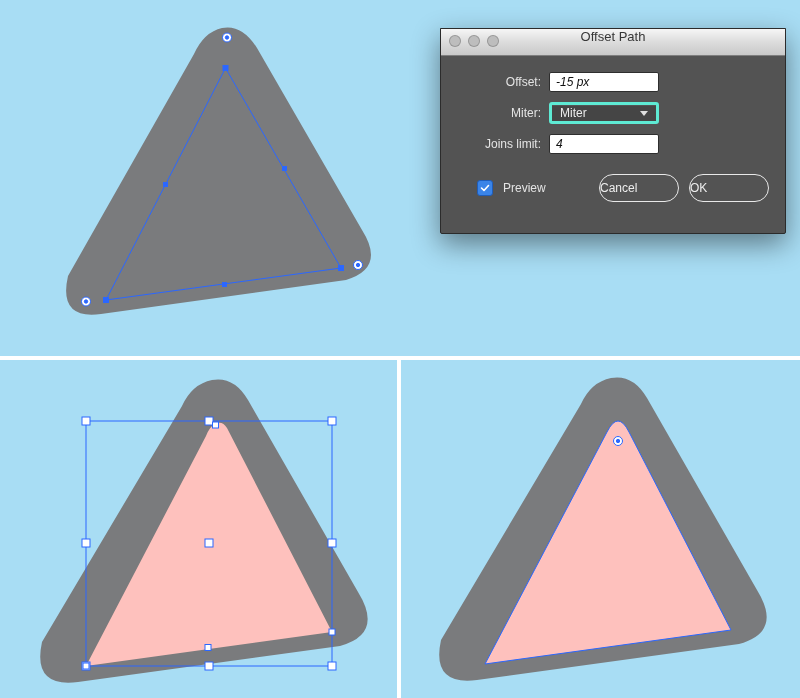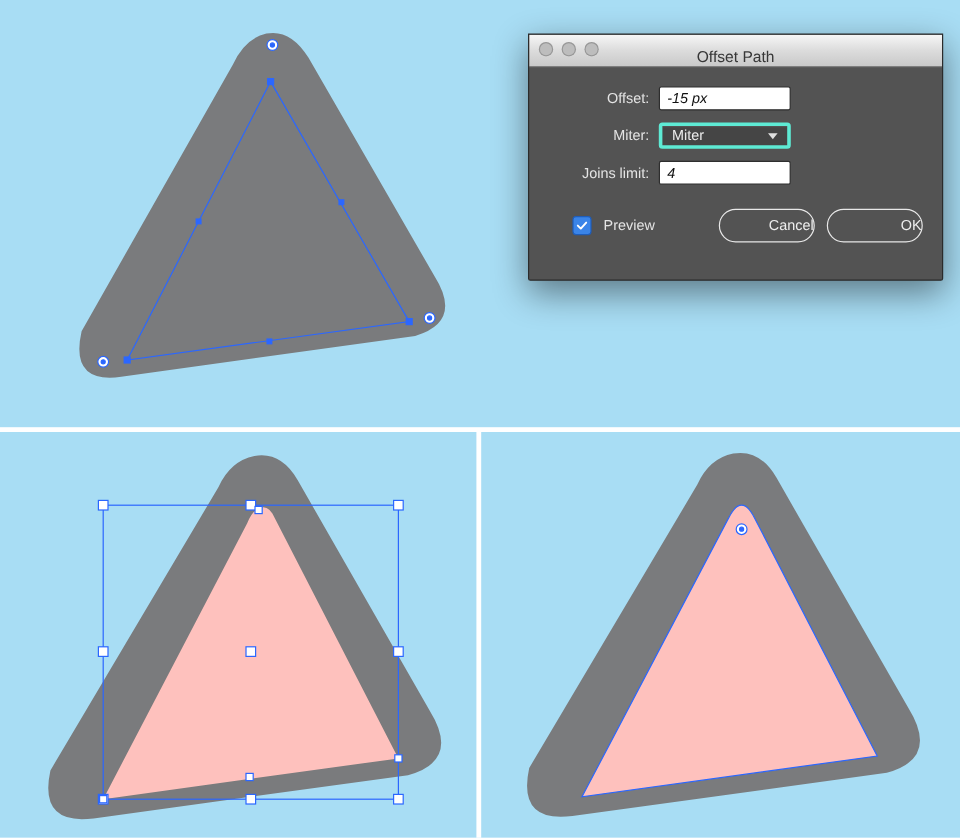--- a/index.html
+++ b/index.html
@@ -39,21 +39,21 @@
     border: 1px solid #2b2b2b;
     box-shadow: 0 10px 28px rgba(0,0,0,0.45);
     border-radius: 0 0 2px 2px;
     overflow: hidden;
   }
   .dialog-titlebar {
     height: 26px;
     background: linear-gradient(#f6f6f6, #dcdcdc 50%, #c9c9c9);
     border-bottom: 1px solid #7e7e7e;
     display: flex;
-    align-items: flex-end;
+    align-items: flex-start;
     position: relative;
     color: #373737;
   }
   .traffic {
     position: absolute;
     left: 8px;
     top: 6px;
     display: flex;
     gap: 7px;
   }
@@ -143,21 +143,21 @@
     color: #e4e4e4;
     margin-right: auto;
   }
   .pill-btn {
     width: 78px;
     height: 26px;
     border: 1.5px solid #e8e8e8;
     border-radius: 14px;
     display: flex;
     align-items: center;
-    justify-content: flex-end;
+    justify-content: flex-start;
     color: #eeeeee;
     font-size: 12px;
     background: transparent;
   }
 </style>
 </head>
 <body>
 
 <div class="panel panel-top">
 

